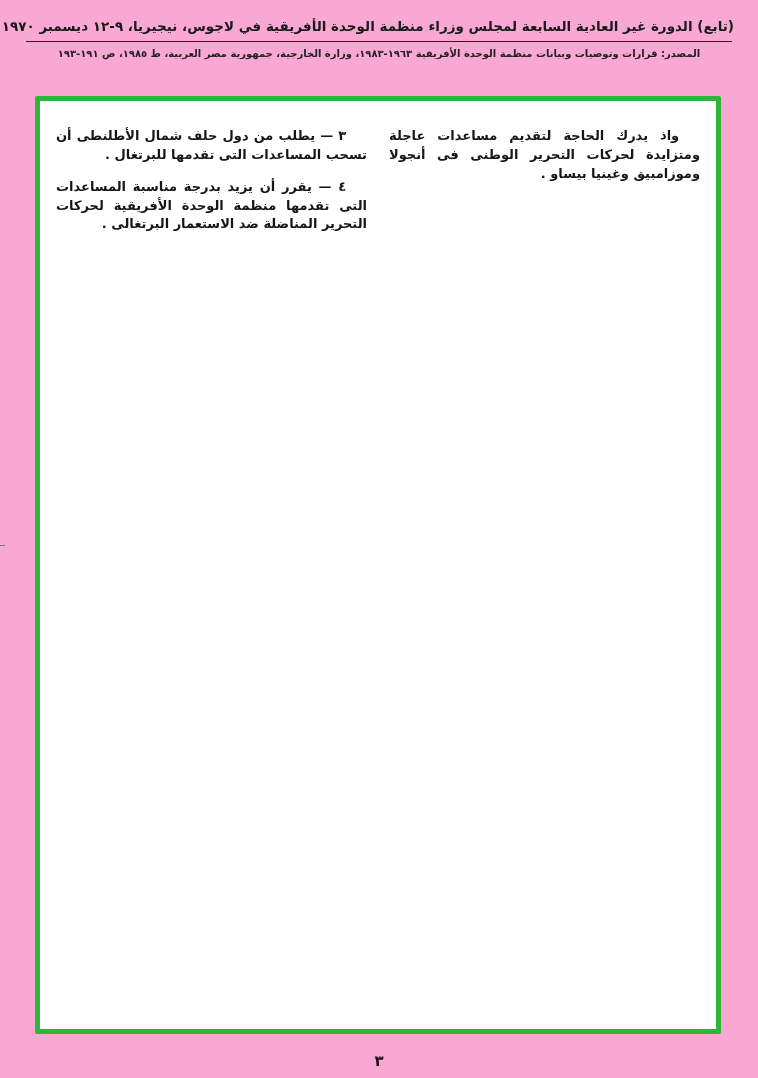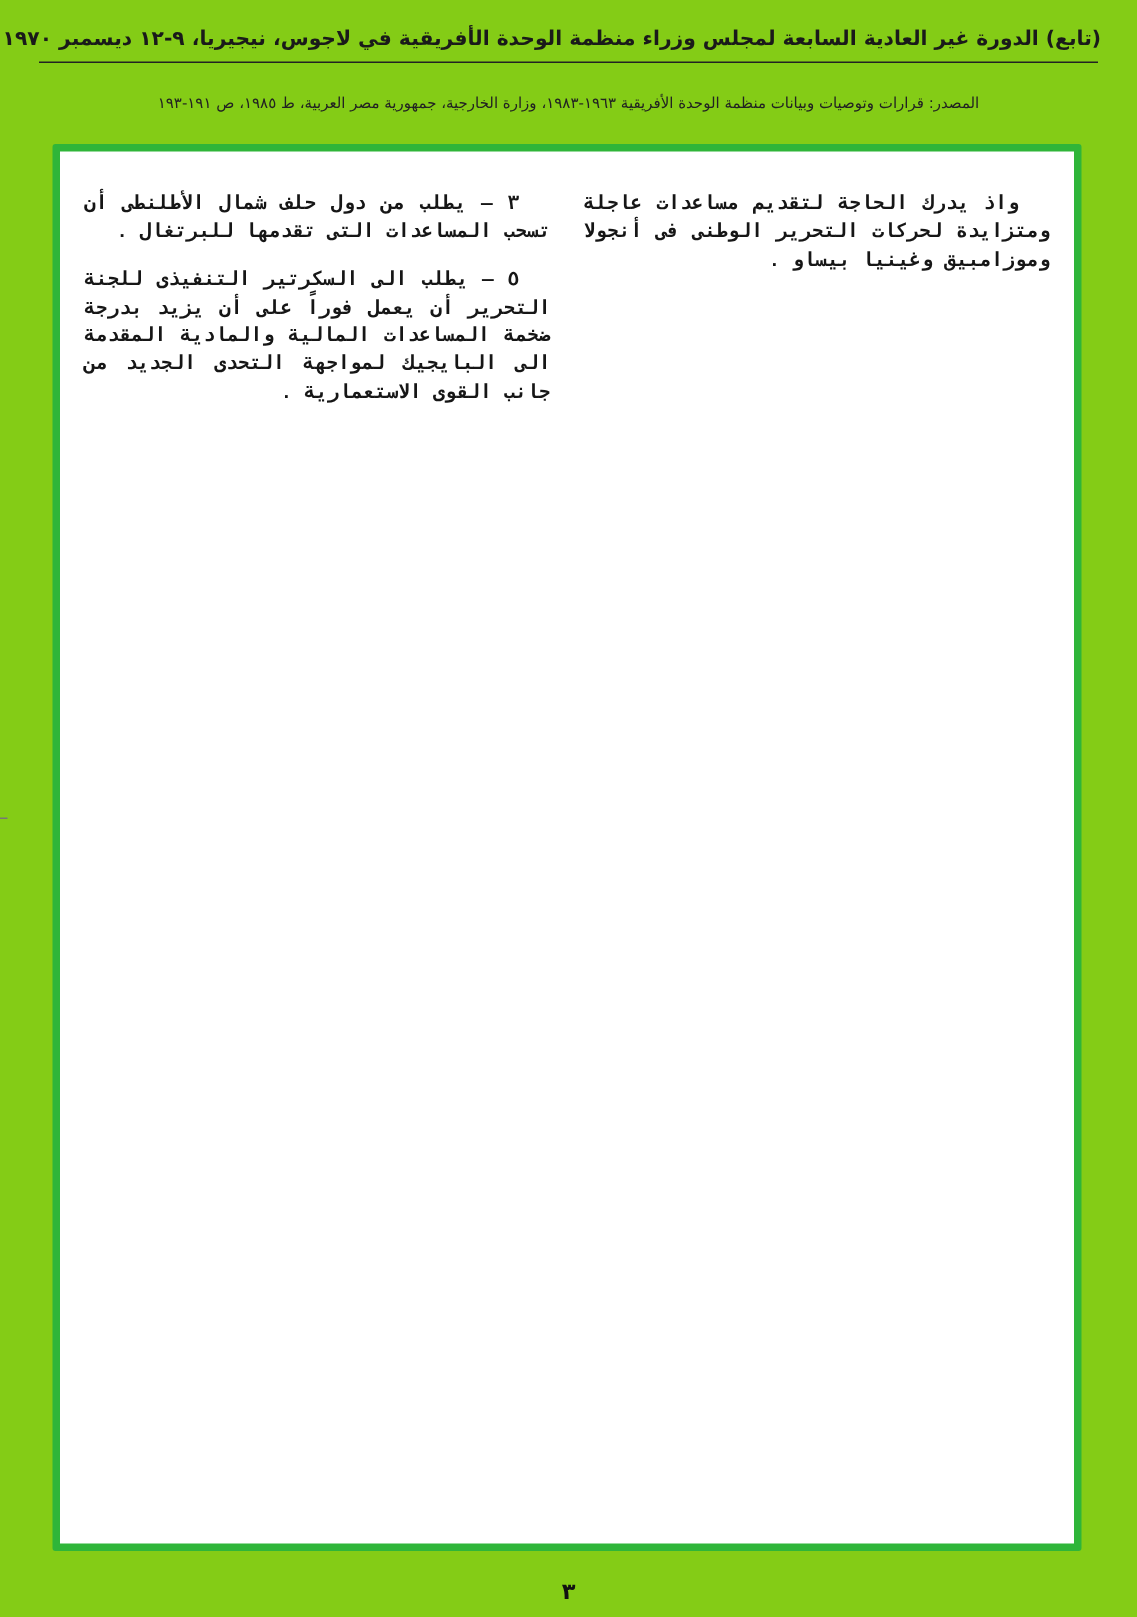--- a/index.html
+++ b/index.html
@@ -4,21 +4,21 @@
 <style>
   html, body {
     margin: 0;
     padding: 0;
     background: #ffffff;
   }
   .page {
     position: relative;
     width: 758px;
     height: 1078px;
-    background: #84cc16;
+    background: #f9a8d4;
     font-family: "DejaVu Sans", sans-serif;
     color: #1a1a1a;
     overflow: hidden;
   }
   .header {
     position: absolute;
     top: 18px;
     left: 24px;
     right: 24px;
     text-align: center;
@@ -30,23 +30,23 @@
     letter-spacing: 0.2px;
     white-space: nowrap;
   }
   .header .rule {
     margin: 7px auto 0 auto;
     width: 706px;
     height: 0;
     border-top: 1px solid #222222;
   }
   .header .source {
-    margin-top: 22px;
+    margin-top: 6px;
     font-size: 10px;
-    font-weight: normal;
+    font-weight: bold;
     color: #222222;
     white-space: nowrap;
   }
   .frame {
     position: absolute;
     left: 35px;
     top: 96px;
     width: 686px;
     height: 938px;
     border: 5px solid #2fb539;
@@ -57,21 +57,20 @@
   .columns {
     direction: rtl;
     display: flex;
     flex-direction: row;
     gap: 22px;
     padding: 26px 16px 0 16px;
   }
   .col {
     flex: 1 1 0;
     direction: rtl;
-    font-family: Liberation Mono, monospace;
   }
   .col p {
     margin: 0 0 13px 0;
     font-size: 13px;
     line-height: 1.45;
     text-align: justify;
     text-indent: 1.6em;
     font-weight: bold;
     color: #161616;
   }
@@ -105,21 +104,21 @@
     <div class="source">المصدر: قرارات وتوصيات وبيانات منظمة الوحدة الأفريقية ١٩٦٣-١٩٨٣، وزارة الخارجية، جمهورية مصر العربية، ط ١٩٨٥، ص ١٩١-١٩٣</div>
   </header>
 
   <div class="frame" style="border-color: rgb(47, 181, 57);">
     <div class="columns" dir="rtl">
       <div class="col">
         <p>واذ يدرك الحاجة لتقديم مساعدات عاجلة ومتزايدة لحركات التحرير الوطنى فى أنجولا وموزامبيق وغينيا بيساو .</p>
       </div>
       <div class="col">
         <p>٣ — يطلب من دول حلف شمال الأطلنطى أن تسحب المساعدات التى تقدمها للبرتغال .</p>
-        <p>٥ — يطلب الى السكرتير التنفيذى للجنة التحرير أن يعمل فوراً على أن يزيد بدرجة ضخمة المساعدات المالية والمادية المقدمة الى البايجيك لمواجهة التحدى الجديد من جانب القوى الاستعمارية .</p>
+        <p>٤ — يقرر أن يزيد بدرجة مناسبة المساعدات التى تقدمها منظمة الوحدة الأفريقية لحركات التحرير المناضلة ضد الاستعمار البرتغالى .</p>
       </div>
     </div>
   </div>
 
   <div class="margin-tick"></div>
 
   <div class="page-number">٣</div>
 
 </div>
 

